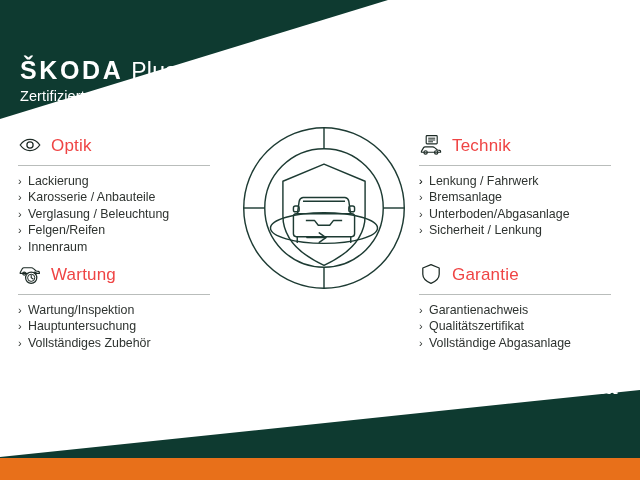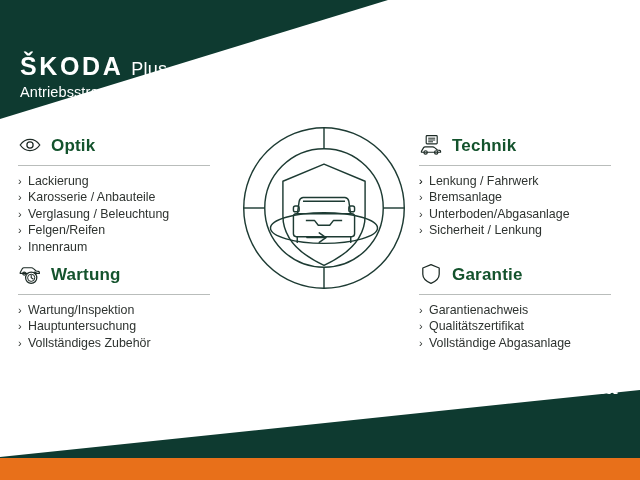--- a/index.html
+++ b/index.html
@@ -16,40 +16,40 @@
   .bg-shapes { position:absolute; inset:0; z-index:0; }
 
   
   .header { position:absolute; left:20px; top:14px; z-index:3; color:#ffffff; }
   .brand-row { display:flex; align-items:baseline; gap:8px; }
   .brand-mark {
     font-size:25px; font-weight:700; letter-spacing:2.6px; line-height:1;
     color:#ffffff;
   }
   .brand-sub {
-    font-size:18px; font-weight:400; letter-spacing:0.2px; line-height:1;
+    font-size:23px; font-weight:400; letter-spacing:0.2px; line-height:1;
     color:#ffffff;
     margin-top:46px;
   }
   .brand-tagline {
     margin-top:5px; font-size:14.5px; font-weight:400;
     letter-spacing:0.1px; color:#ffffff;
   }
 
   
   .col { position:absolute; width:192px; z-index:3; }
   .col-left  { left:18px; }
   .col-right { left:419px; }
   .row-top    { top:132px; }
   .row-bottom { top:261px; }
 
   .sec-head { display:flex; align-items:center; gap:9px; height:26px; }
   .sec-icon { width:24px; height:24px; flex:0 0 24px; display:block; }
   .sec-title {
-    font-size:17px; font-weight:700; color:#14532d;
+    font-size:17px; font-weight:400; color:#ef4444;
     letter-spacing:0.2px; line-height:1;
   }
   .sec-rule {
     margin-top:7px; height:1px; width:100%;
     background:#b9bdbb;
   }
   .sec-list { margin-top:7px; list-style:none; }
   .sec-list li {
     font-size:12.4px; line-height:16.4px; color:#2e3330;
     padding-left:10px; position:relative; white-space:nowrap;
@@ -81,21 +81,21 @@
     <polygon points="0,0 388,0 0,119" fill="#0E3A30"></polygon>
     <polygon points="0,457 640,390 640,459 0,459" fill="#0E3A30"></polygon>
     <rect x="0" y="458" width="640" height="22" fill="#E8701A"></rect>
   </svg>
 
   <div class="header">
     <div class="brand-row">
       <span class="brand-mark">ŠKODA</span>
       <span class="brand-sub">Plus</span>
     </div>
-    <div class="brand-tagline">Antriebsstrang Gebrauchtwagen</div>
+    <div class="brand-tagline">Zertifizierte Zertifizierte</div>
   </div>
 
   <div class="col col-left row-top">
     <div class="sec-head">
       <svg class="sec-icon" viewBox="0 0 24 24">
         <path d="M2.2 12C5 8 8.6 6.3 12 6.3S19 8 21.8 12C19 16 15.4 17.7 12 17.7S5 16 2.2 12Z" fill="none" stroke="#1d2b26" stroke-width="1.25"></path>
         <circle cx="12" cy="12" r="3.1" fill="none" stroke="#1d2b26" stroke-width="1.25"></circle>
       </svg>
       <span class="sec-title">Optik</span>
     </div>

